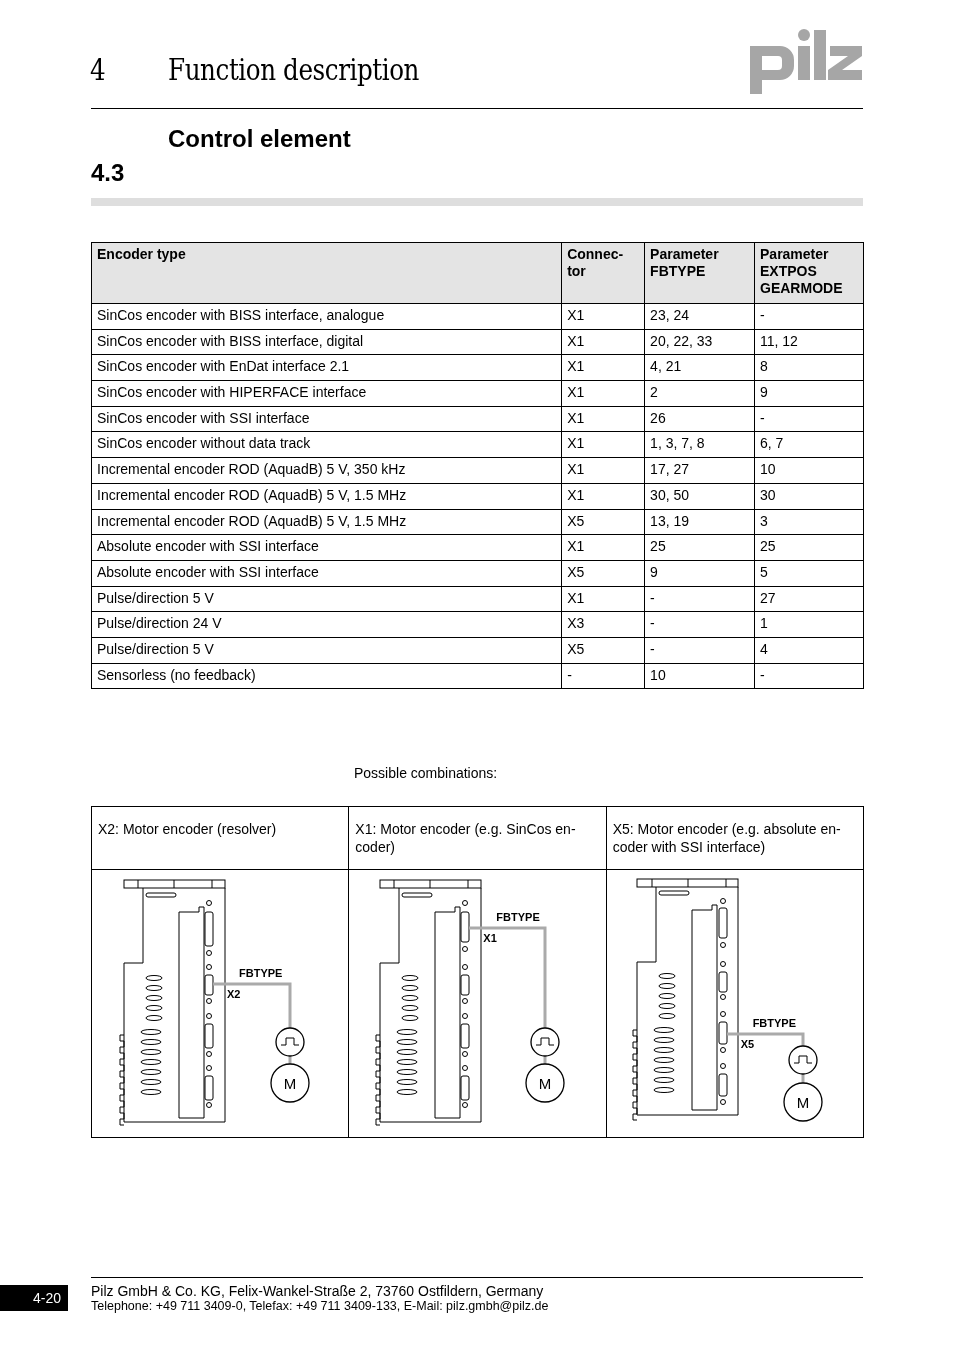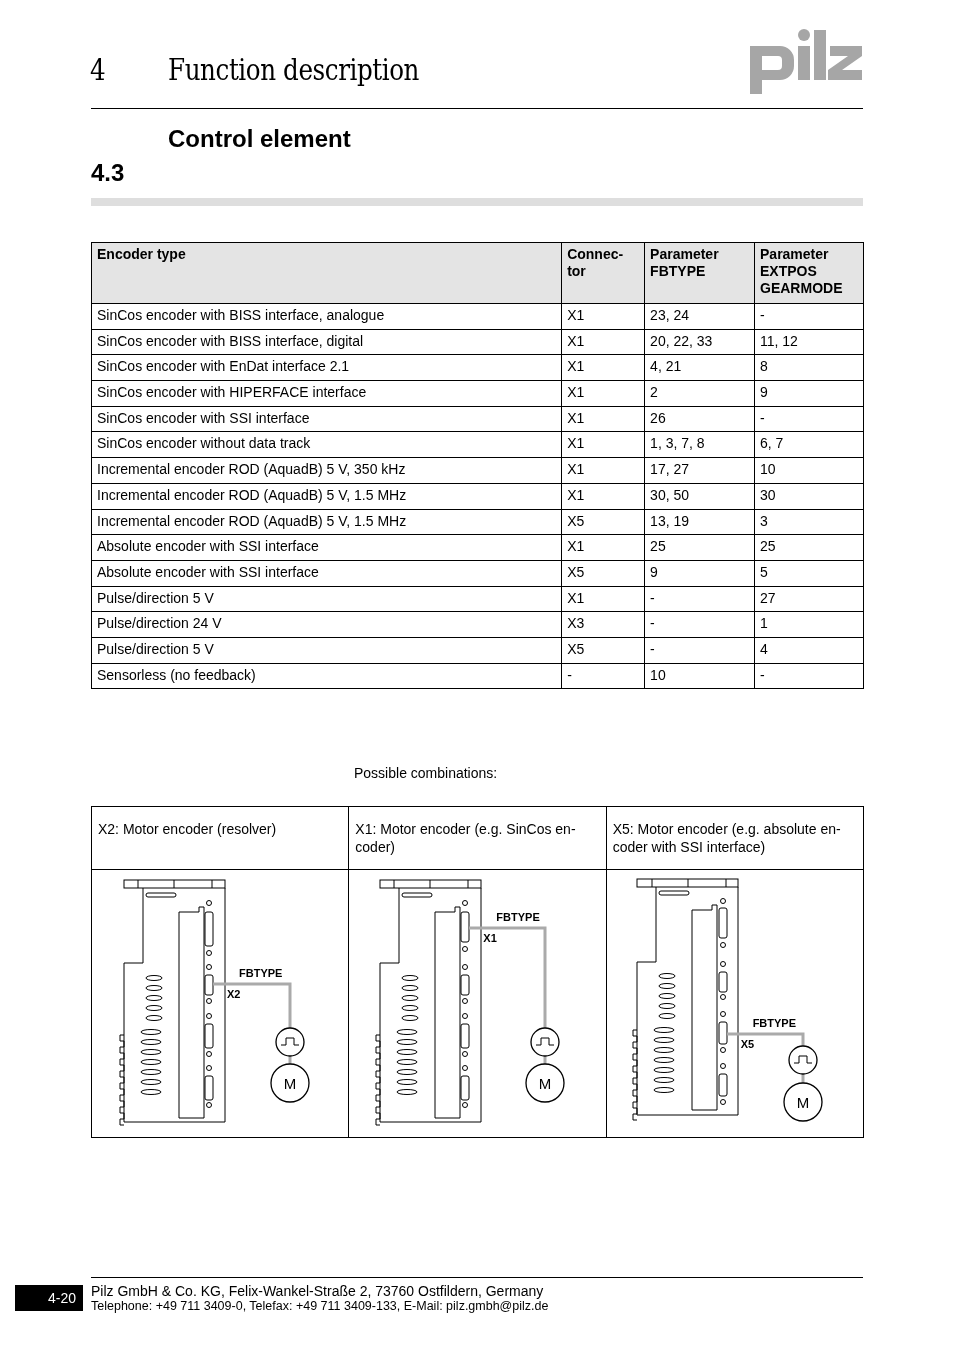--- a/index.html
+++ b/index.html
@@ -28,21 +28,21 @@
 
     table.combo { position: absolute; left: 91px; top: 806px; width: 773px; border-collapse: collapse; font-size: 14px; }
     table.combo td { border: 1px solid #000; vertical-align: top; padding: 13px 6px; line-height: 18px; }
     table.combo tr.head td { height: 43px; }
     table.combo tr.img td { height: 268px; padding: 0; position: relative; }
     table.combo col { width: 257.6px; }
 
     .diagram { position: absolute; left: 0; top: 0; width: 257px; height: 268px; }
     .lbl { position: absolute; font-size: 11px; font-weight: bold; }
 
-    .page-num { position: absolute; left: 0; top: 1285px; width: 68px; height: 26px; background: #000; color: #fff; font-size: 14px; text-align: right; padding: 5px 7px 0 0; margin-left: 15px; }
+    .page-num { position: absolute; left: 0; top: 1285px; width: 68px; height: 26px; background: #000; color: #fff; font-size: 14px; text-align: right; padding: 5px 7px 0 0; }
     .footer-rule { position: absolute; left: 91px; top: 1277px; width: 772px; height: 1px; background: #000; }
     .footer-line1 { position: absolute; left: 91px; top: 1283px; font-size: 14px; }
     .footer-line2 { position: absolute; left: 91px; top: 1299px; font-size: 12.5px; }
   </style>
 </head>
 <body>
 
 <div class="chapter-num">4</div>
 <div class="chapter-title">Function description</div>
 <svg class="logo" viewBox="0 0 116 66">

